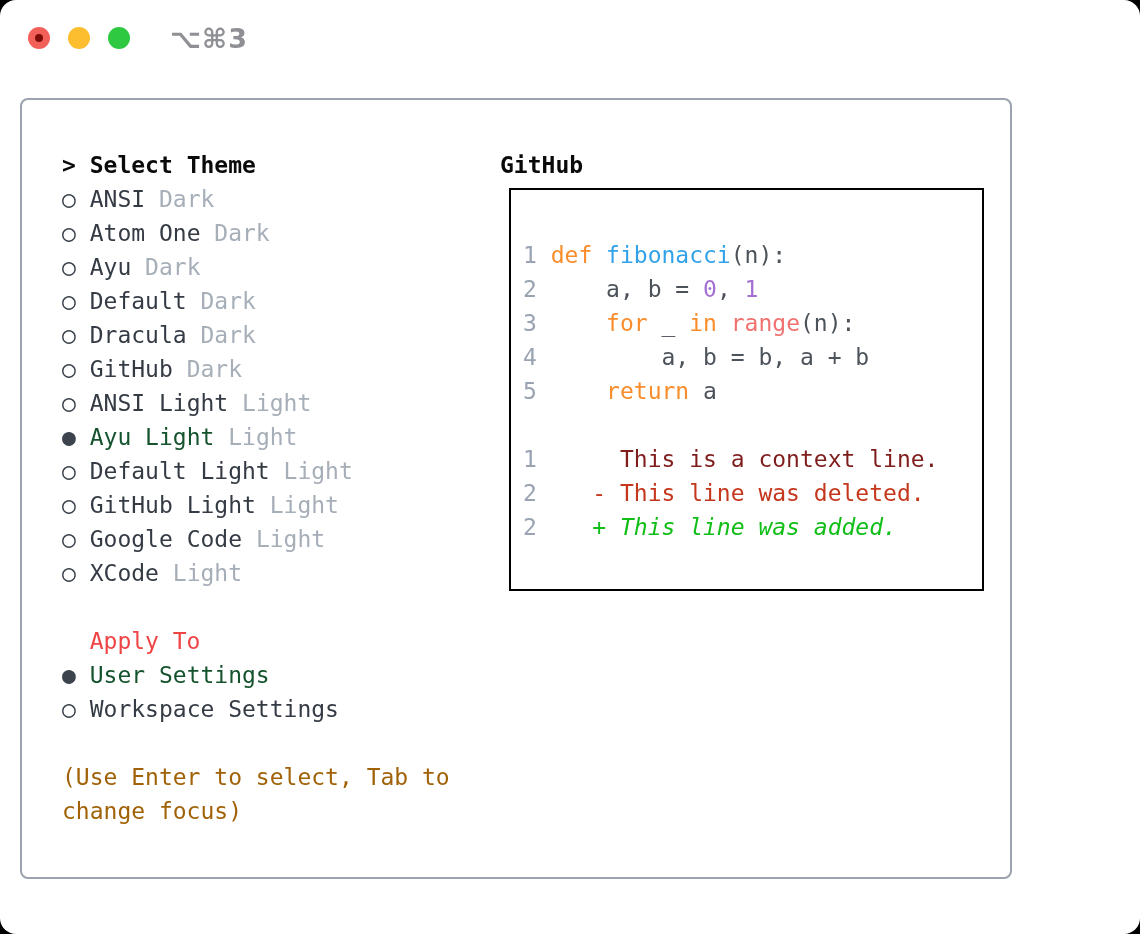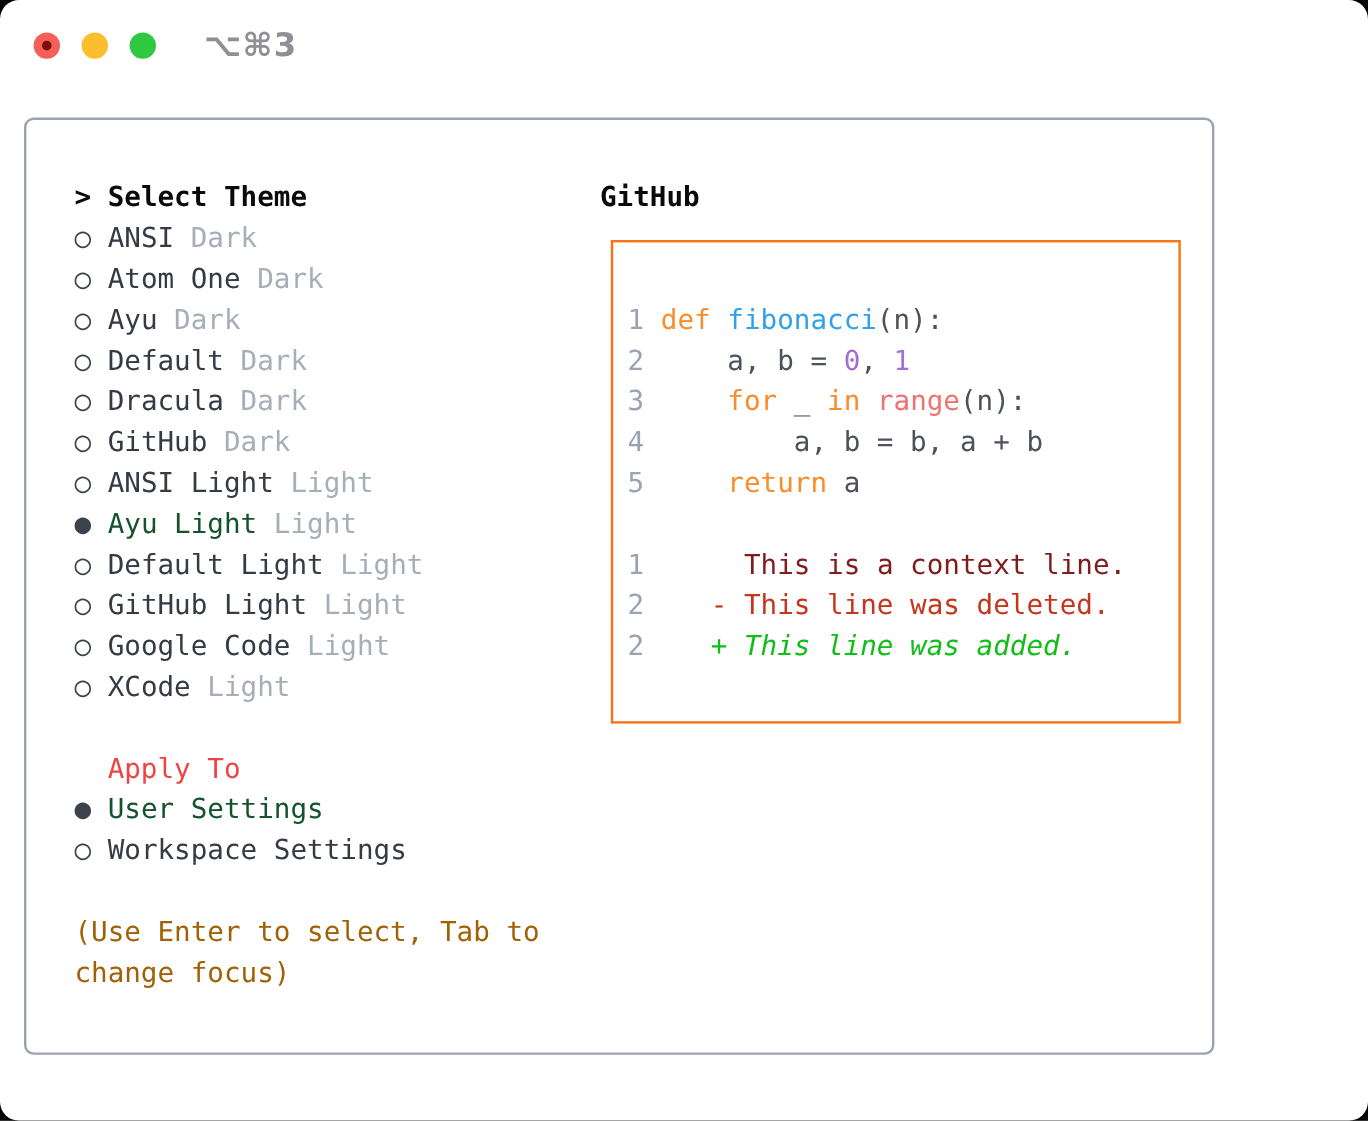--- a/index.html
+++ b/index.html
@@ -62,23 +62,23 @@
   .marker { color: #3c434d; }
   .help { color: #a16207; }
   
   .preview-title {
     position: absolute; left: 478px; top: 48px;
     font-size: 23px; line-height: 34px;
     font-weight: bold; color: #0a0a0a;
     white-space: pre;
   }
   .preview-box {
-    position: absolute; left: 487px; top: 100px;
+    position: absolute; left: 487px; top: 88px;
     width: 475px; height: 403px;
-    border: 2px solid #f97316;
+    border: 2px solid #000000;
     background: #fff;
   }
   .code {
     position: absolute; left: 12px; top: 48px;
     font-size: 23px; line-height: 34px;
     white-space: pre;
   }
   .codeline { height: 34px; }
   .ln   { color: #99a3b1; }
   .kw   { color: #f98d2b; }

